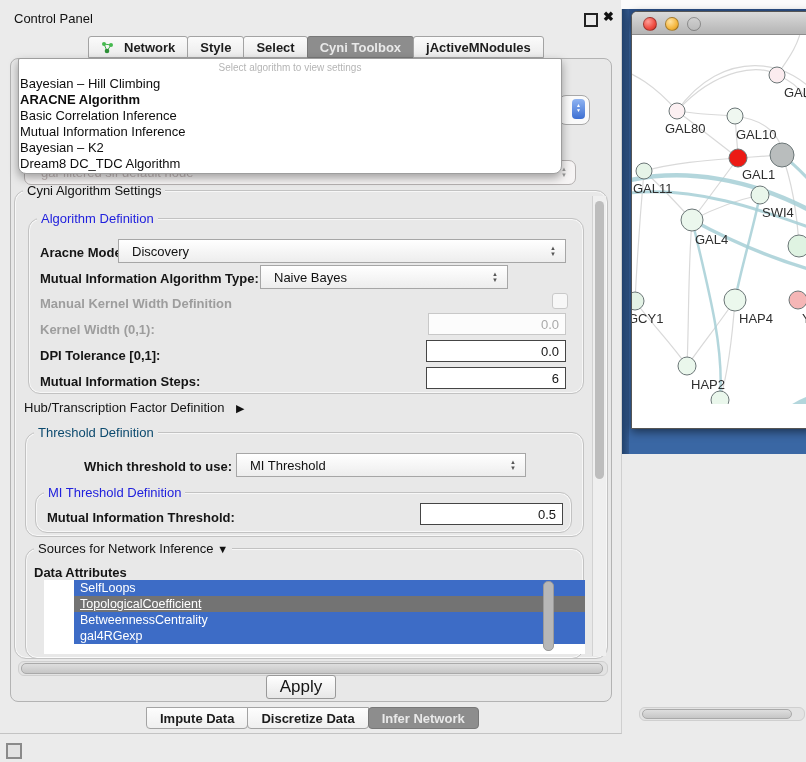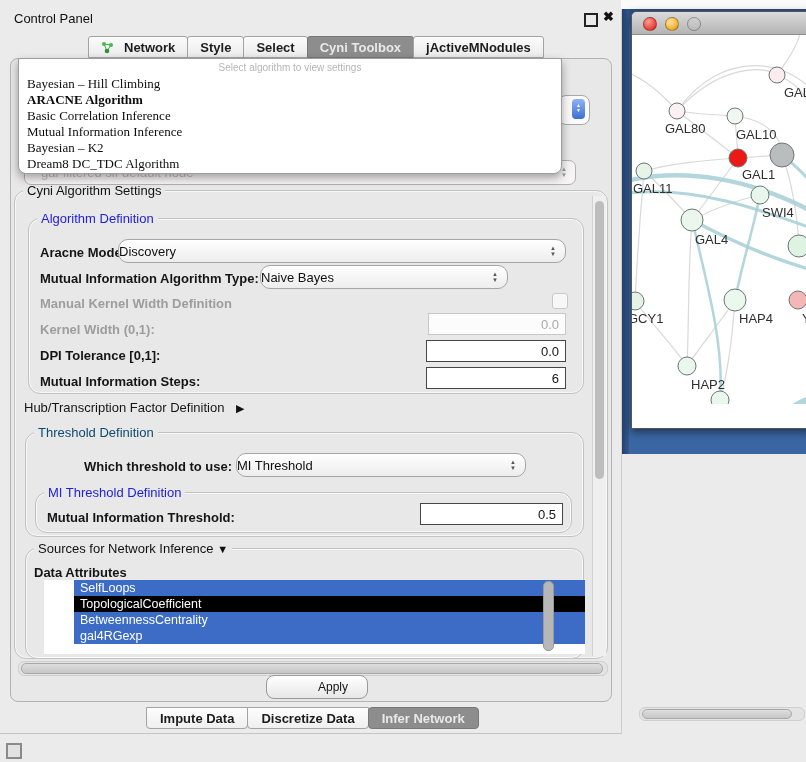--- a/index.html
+++ b/index.html
@@ -23,42 +23,42 @@
   .tab.sel{background:#8d8d8d;color:#e9e9e9;border-color:#787878;}
   .tab svg{margin-right:5px;}
 
   #main-panel{position:absolute;left:10px;top:58px;width:600px;height:642px;background:#e8e8e8;
               border:1px solid #b3b3b3;border-radius:8px;}
 
   
   #dd{position:absolute;left:18px;top:58px;width:542px;height:114px;background:#fff;
       border:1px solid #9e9e9e;border-radius:2px 2px 8px 8px;box-shadow:0 4px 10px rgba(0,0,0,.35);z-index:50;}
   #dd-prompt{height:17px;line-height:18px;text-align:center;color:#b5b5b5;font-size:10px;}
-  .dd-item{height:16px;line-height:16px;padding-left:8px;font-size:13px;color:#0d0d0d;white-space:nowrap;font-family:Liberation Serif, serif;}
+  .dd-item{height:16px;line-height:16px;padding-left:1px;font-size:13px;color:#0d0d0d;white-space:nowrap;}
   .dd-item.bold{font-weight:bold;}
 
   
   #combo-frag-right{position:absolute;left:558px;top:95px;width:30px;height:28px;background:#fafafa;
       border:1px solid #a8a8a8;border-radius:8px;z-index:10;}
   #combo-frag-right .pill{position:absolute;right:4px;top:3px;width:13px;height:20px;border-radius:4px;
       background:linear-gradient(#8fb4f2,#3d6fd2);color:#fff;font-size:5px;line-height:5px;text-align:center;padding-top:4px;box-sizing:border-box;}
   #combo-frag-bottom{position:absolute;left:24px;top:160px;width:552px;height:25px;background:#f6f4f4;
       border:1px solid #b4b0b0;border-radius:7px;z-index:5;display:flex;align-items:center;padding-left:16px;
       color:#c4baba;font-size:13px;box-sizing:border-box;}
   #combo-frag-bottom .spin{position:absolute;right:8px;top:5px;color:#9a9a9a;font-size:6px;line-height:6px;text-align:center;}
 
   
   .group{position:absolute;border:1px solid #c2c2c2;border-radius:12px;box-shadow:inset 0 0 0 1px rgba(255,255,255,.65);}
   .gtitle{position:absolute;top:-8px;left:8px;background:#e8e8e8;padding:0 4px;font-size:13px;line-height:15px;white-space:nowrap;}
   .t-blue{color:#2121dd;}
   .t-green{color:#0c4a6e;}
   .t-black{color:#111;}
 
   .combo{position:absolute;height:24px;background:linear-gradient(#ffffff,#ededed);border:1px solid #a6a6a6;
-         border-radius:10px;font-size:13px;color:#111;display:flex;align-items:center;box-sizing:border-box;}
+         border-radius:0;font-size:13px;color:#111;display:flex;align-items:center;padding-left:13px;box-sizing:border-box;}
   .combo .spin{position:absolute;right:9px;top:5px;font-size:6px;line-height:6px;color:#555;text-align:center;}
   .field{position:absolute;height:22px;background:#fff;border:1px solid #454545;font-size:13px;
          display:flex;align-items:center;justify-content:flex-end;padding-right:6px;box-sizing:border-box;}
   .field.off{border-color:#c8c8c8;background:#fcfcfc;color:#a9a9a9;}
   #kernel-check{position:absolute;left:552px;top:293px;width:14px;height:14px;border:1px solid #c9c9c9;
                 border-radius:3px;background:#f7f7f7;}
 
   .tri{display:inline-block;font-size:11px;color:#111;}
 
   
@@ -66,22 +66,22 @@
   #vscroll .thumb{position:absolute;left:2px;top:5px;width:9px;height:278px;background:#bdbdbd;border-radius:5px;}
   .hscroll{position:absolute;background:#e3e3e3;border:1px solid #cfcfcf;border-radius:6px;}
   .hthumb{position:absolute;background:linear-gradient(#dedede,#c6c6c6);border:1px solid #a9a9a9;border-radius:5px;}
 
   
   #attr-list{position:absolute;left:44px;top:580px;width:511px;height:74px;background:#fff;overflow:hidden;padding-left:30px;}
   .attr-item{height:16px;line-height:16px;color:#fff;font-size:12.5px;padding-left:6px;white-space:nowrap;}
   #attr-scroll{position:absolute;left:543px;top:581px;width:10px;height:71px;}
   #attr-scroll .thumb{position:absolute;left:0;top:0;width:9px;height:68px;background:#b7b7b7;border:1px solid #9a9a9a;border-radius:5px;}
 
-  #apply-btn{position:absolute;left:266px;top:675px;width:68px;height:22px;border:1px solid #999;border-radius:8px;
-             background:linear-gradient(#ffffff,#e7e7e7);font-size:12px;display:flex;align-items:center;justify-content:center;padding-left:32px;}
+  #apply-btn{position:absolute;left:266px;top:675px;width:68px;height:22px;border:1px solid #999;border-radius:3px;
+             background:linear-gradient(#ffffff,#e7e7e7);font-size:17px;display:flex;align-items:center;justify-content:center;}
 
   #bottom-tabs{position:absolute;left:146px;top:707px;display:flex;height:23px;}
   .btab{height:22px;display:flex;align-items:center;padding:0 13px;border:1px solid #a3a3a3;
         background:linear-gradient(#fdfdfd,#efefef);font-size:13px;font-weight:bold;color:#1c1c1c;
         border-radius:0 0 4px 4px;margin-right:-1px;box-sizing:border-box;}
   .btab.sel{background:#8d8d8d;color:#e9e9e9;border-color:#787878;border-radius:4px;}
 
   #corner-icon{position:absolute;left:6px;top:743px;width:12px;height:12px;border:2px solid #8a8a8a;background:#e2e2e2;}
 
   
@@ -234,21 +234,21 @@
 
     <div class="group" style="left:25px;top:548px;width:557px;height:109px;">
       <div class="gtitle t-black">
         <span>Sources for Network Inference</span>
         <span class="tri">▼</span>
       </div>
     </div>
     <div class="lbl b" style="left:34px;top:565px;">Data Attributes</div>
     <div id="attr-list">
         <div class="attr-item" style="background: rgb(61, 108, 198);">SelfLoops</div>
-        <div class="attr-item" style="background: #000000;">TopologicalCoefficient</div>
+        <div class="attr-item" style="background: #737373; text-decoration: underline;">TopologicalCoefficient</div>
         <div class="attr-item" style="background: rgb(61, 108, 198);">BetweennessCentrality</div>
         <div class="attr-item" style="background: rgb(61, 108, 198);">gal4RGexp</div>
       </div>
     <div id="attr-scroll">
         <div class="thumb"></div>
       </div>
 
     <div class="hscroll" style="left:18px;top:661px;width:588px;height:13px;">
       <div class="hthumb" style="left:2px;top:1px;width:580px;height:9px;"></div>
     </div>

